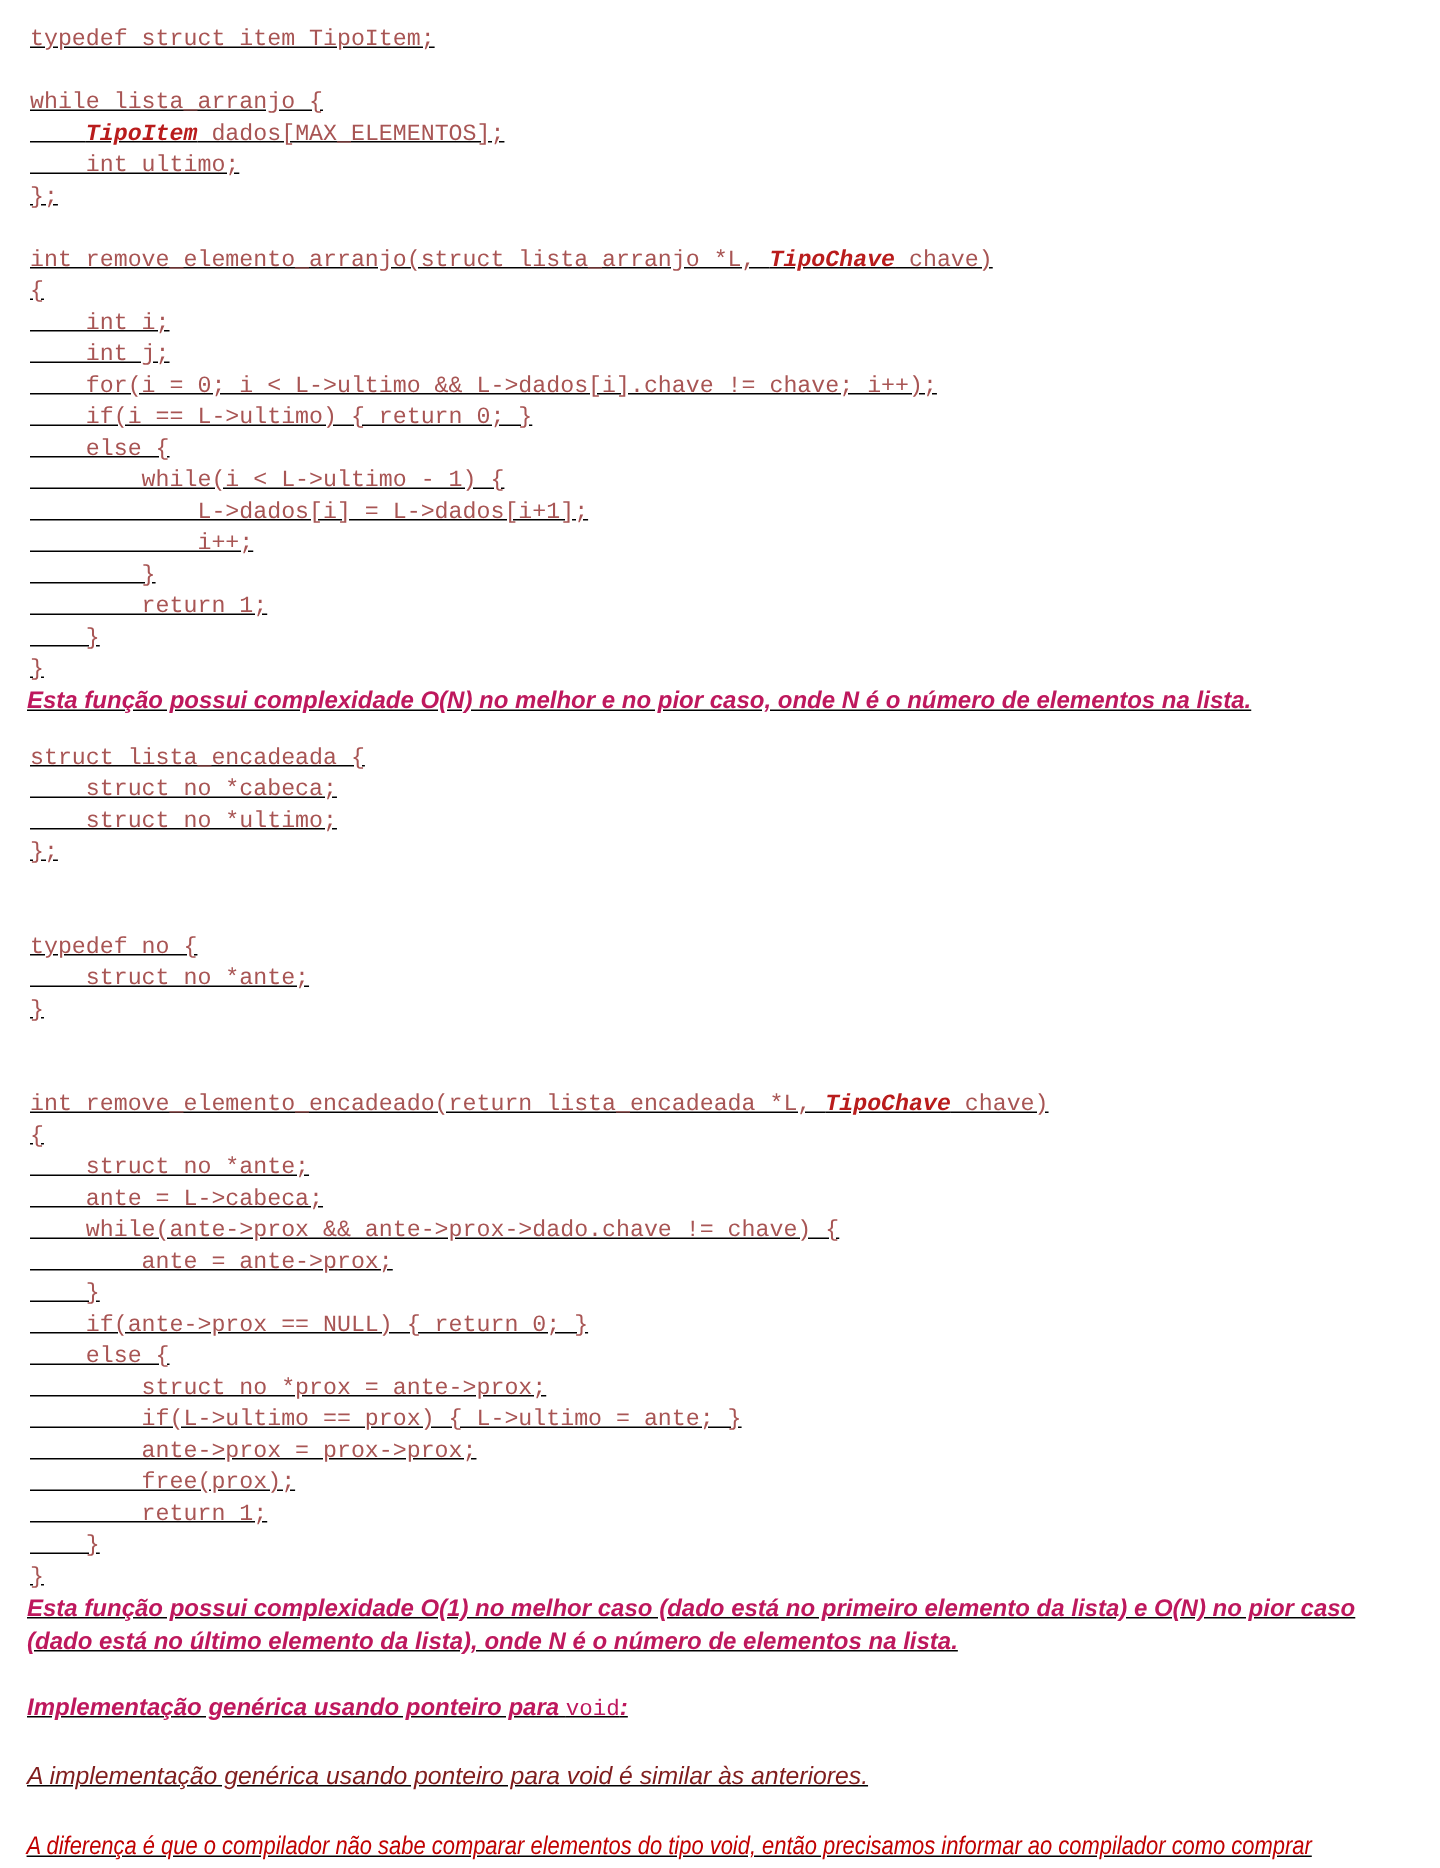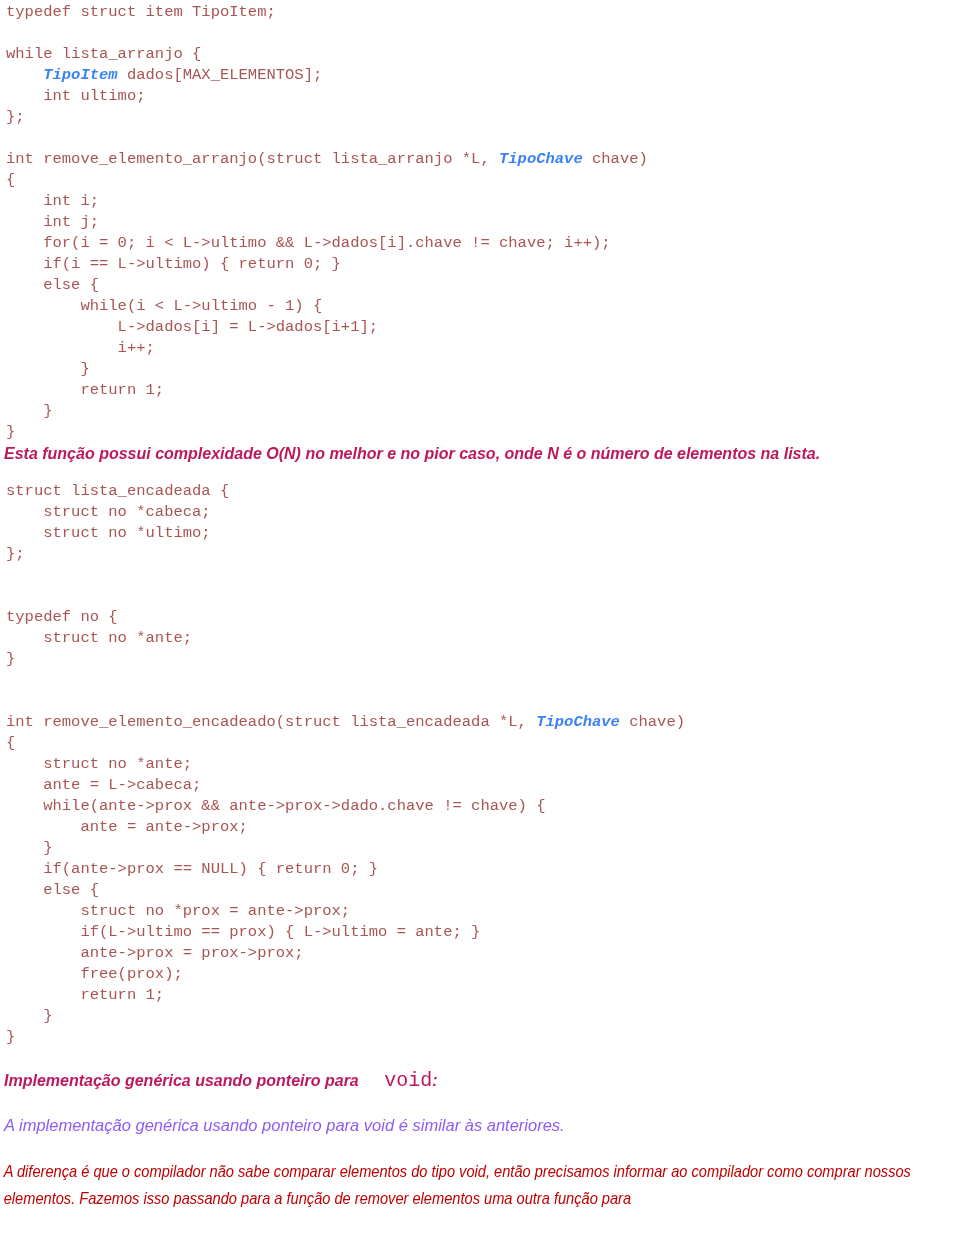--- a/index.html
+++ b/index.html
@@ -16,56 +16,57 @@
     font-family: "Liberation Sans", sans-serif;
     -webkit-font-smoothing: antialiased;
   }
 
   .page {
     position: absolute;
     left: 0;
     top: 0;
     width: 920px;
     height: 1245px;
-    padding: 2px;
+    padding: 16px;
     box-sizing: border-box;
+    text-decoration: underline;
   }
 
   
   .code {
     font-family: "Liberation Mono", "DejaVu Sans Mono", monospace;
     font-size: 15.5px;
     line-height: 21px;
     color: #a85554;
     white-space: pre;
     margin: 0;
     padding: 0 0 0 4px;
     letter-spacing: 0px;
   }
   .code .hl {
-    color: #3b82f6;
+    color: #b91c1c;
     font-weight: bold;
     font-style: italic;
   }
 
   .spacer-line { height: 21px; }
 
   
   .prose {
     color: #be185d;
     font-family: "Liberation Sans", sans-serif;
     font-weight: bold;
     font-style: italic;
     font-size: 16px;
     line-height: 22px;
     margin: 0;
     padding: 0 0 0 2px;
   }
   .prose-regular {
-    color: #8b5cf6;
+    color: #7f1d1d;
     font-family: "Liberation Sans", sans-serif;
     font-weight: normal;
     font-style: italic;
     font-size: 16.5px;
     line-height: 22px;
     margin: 0;
     padding: 0 0 0 2px;
   }
   .prose-narrow {
     color: #c00000;
@@ -77,22 +78,21 @@
     margin: 0;
     padding: 0 0 0 2px;
     transform: scaleX(0.86);
     transform-origin: left top;
     width: 116%;
   }
   .mono-inline {
     font-family: "Liberation Mono", "DejaVu Sans Mono", monospace;
     font-weight: normal;
     font-style: normal;
-    font-size: 20px;
-    margin-left: 21px;
+    font-size: 15px;
   }
   .gap-md { height: 16px; }
   .gap-lg { height: 22px; }
 </style>
 </head>
 <body>
 
 <div class="page">
 
   <pre class="code">typedef struct item TipoItem;</pre>
@@ -133,37 +133,38 @@
   <div class="spacer-line"></div>
   <div class="spacer-line"></div>
 
   <pre class="code">typedef no {</pre>
   <pre class="code">    struct no *ante;</pre>
   <pre class="code">}</pre>
 
   <div class="spacer-line"></div>
   <div class="spacer-line"></div>
 
-  <pre class="code"><span>int remove_elemento_encadeado(struct lista_encadeada *L, </span><span class="hl">TipoChave</span><span> chave)</span></pre>
+  <pre class="code"><span>int remove_elemento_encadeado(return lista_encadeada *L, </span><span class="hl">TipoChave</span><span> chave)</span></pre>
   <pre class="code">{
     struct no *ante;
     ante = L-&gt;cabeca;
     while(ante-&gt;prox &amp;&amp; ante-&gt;prox-&gt;dado.chave != chave) {
         ante = ante-&gt;prox;
     }
     if(ante-&gt;prox == NULL) { return 0; }
     else {
         struct no *prox = ante-&gt;prox;
         if(L-&gt;ultimo == prox) { L-&gt;ultimo = ante; }
         ante-&gt;prox = prox-&gt;prox;
         free(prox);
         return 1;
     }
 }</pre>
 
+  <p class="prose">Esta função possui complexidade O(1) no melhor caso (dado está no primeiro elemento da lista) e O(N) no pior caso (dado está no último elemento da lista), onde N é o número de elementos na lista.</p>
 
   <div class="gap-lg"></div>
 
   <p class="prose"><span>Implementação genérica usando ponteiro para </span><span class="mono-inline">void</span><span>:</span></p>
 
   <div class="gap-lg"></div>
 
   <p class="prose-regular">A implementação genérica usando ponteiro para void é similar às anteriores.</p>
 
   <div class="gap-lg"></div>

